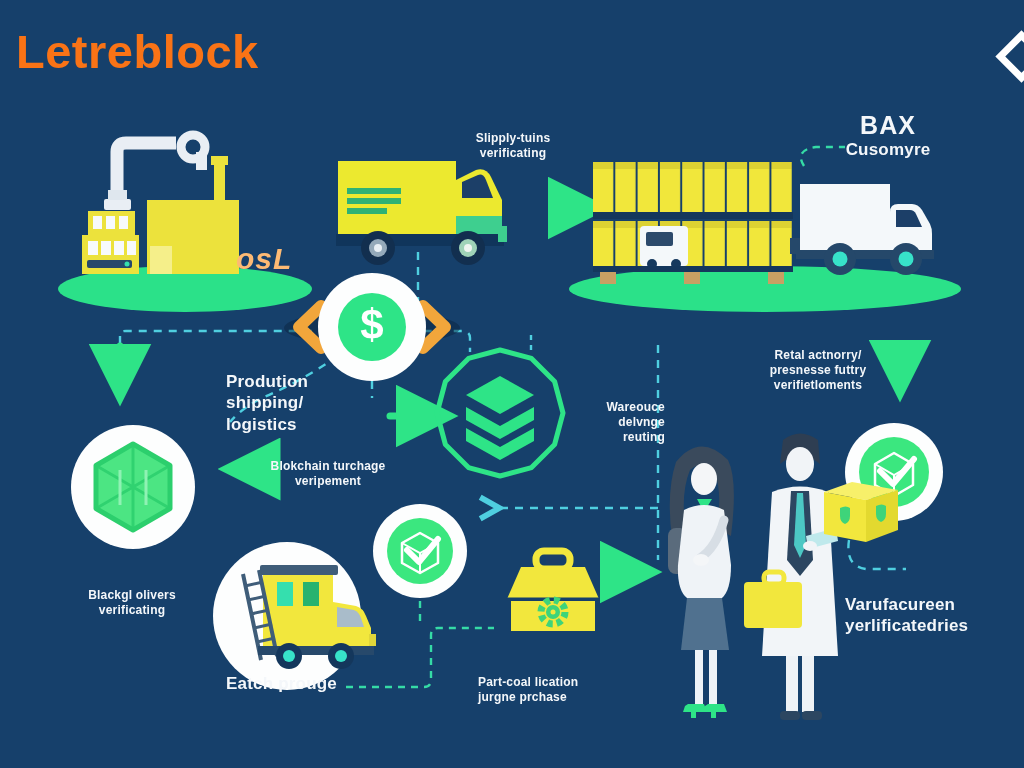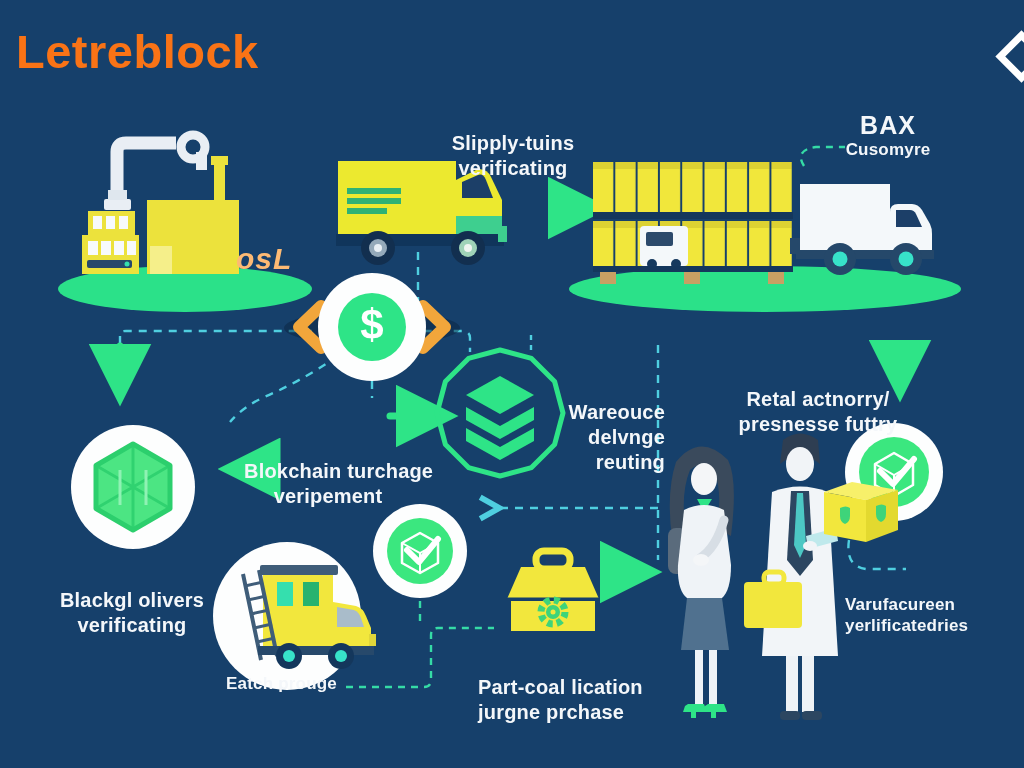--- a/index.html
+++ b/index.html
@@ -17,31 +17,31 @@
     position:absolute;top:24px;left:16px;width:100%;
     display:flex;align-items:baseline;justify-content:space-between;color:#f97316;
   }
   .title .brand{font-size:47px;font-weight:700;letter-spacing:.5px;}
   .title .suffix{font-size:37px;font-weight:700;letter-spacing:1.5px;}
   .title .diamond{
     width:23px;height:23px;border:7px solid #fff;transform:rotate(45deg);
     align-self:center;margin-left:14px;margin-top:10px;
   }
   .lbl{
-    position:absolute;color:var(--white);font-weight:700;font-size:20px;
+    position:absolute;color:var(--white);font-weight:700;font-size:12px;
     line-height:1.25;letter-spacing:.2px;white-space:nowrap;
   }
   .lbl span{display:block;}
   .center{text-align:center;} .right{text-align:right;}
   #lbl-supply{left:428px;top:131px;width:170px;}
   #lbl-bax-title{left:826px;top:110px;width:124px;font-size:25px;letter-spacing:1px;}
   #lbl-bax-sub{left:826px;top:139px;width:124px;font-size:17px;}
   #lbl-production{left:226px;top:371px;font-size:17px;}
   #lbl-warehouse{left:553px;top:400px;width:112px;}
-  #lbl-retail{left:731px;top:348px;width:174px;margin-top:39px;}
+  #lbl-retail{left:731px;top:348px;width:174px;}
   #lbl-blokchain{left:244px;top:459px;width:168px;}
   #lbl-blackgl{left:50px;top:588px;width:164px;}
   #lbl-batch{left:226px;top:673px;font-size:17px;}
   #lbl-allocation{left:478px;top:631px;margin-top:44px;}
   #lbl-manufacturer{left:845px;top:594px;font-size:17px;}
   .osl{
     position:absolute;left:236px;top:242px;color:#fdba74;
     font-size:30px;font-weight:700;font-style:italic;letter-spacing:1px;
   }
   .dollar{
@@ -290,28 +290,34 @@
   <span class="brand">Letreblock</span>
   <span class="diamond"></span>
 </div>
 
 <div class="lbl center" id="lbl-supply">
   <span>Slipply-tuins</span>
   <span>verificating</span>
 </div>
 <div class="lbl center" id="lbl-bax-title">BAX</div>
 <div class="lbl center" id="lbl-bax-sub">Cusomyre</div>
+<div class="lbl" id="lbl-production">
+  <span>Prodution</span>
+  <span>shipping/</span>
+  <span>logistics</span>
+</div>
 <div class="lbl right" id="lbl-warehouse">
   <span>Wareouce</span>
   <span>delvnge</span>
   <span>reuting</span>
 </div>
 <div class="lbl center" id="lbl-retail">
   <span>Retal actnorry/</span>
   <span>presnesse futtry</span>
+  <span>verifietloments</span>
 </div>
 <div class="lbl center" id="lbl-blokchain">
   <span>Blokchain turchage</span>
   <span>veripement</span>
 </div>
 <div class="lbl center" id="lbl-blackgl">
   <span>Blackgl olivers</span>
   <span>verificating</span>
 </div>
 <div class="lbl" id="lbl-batch">Eatch prouge</div>

